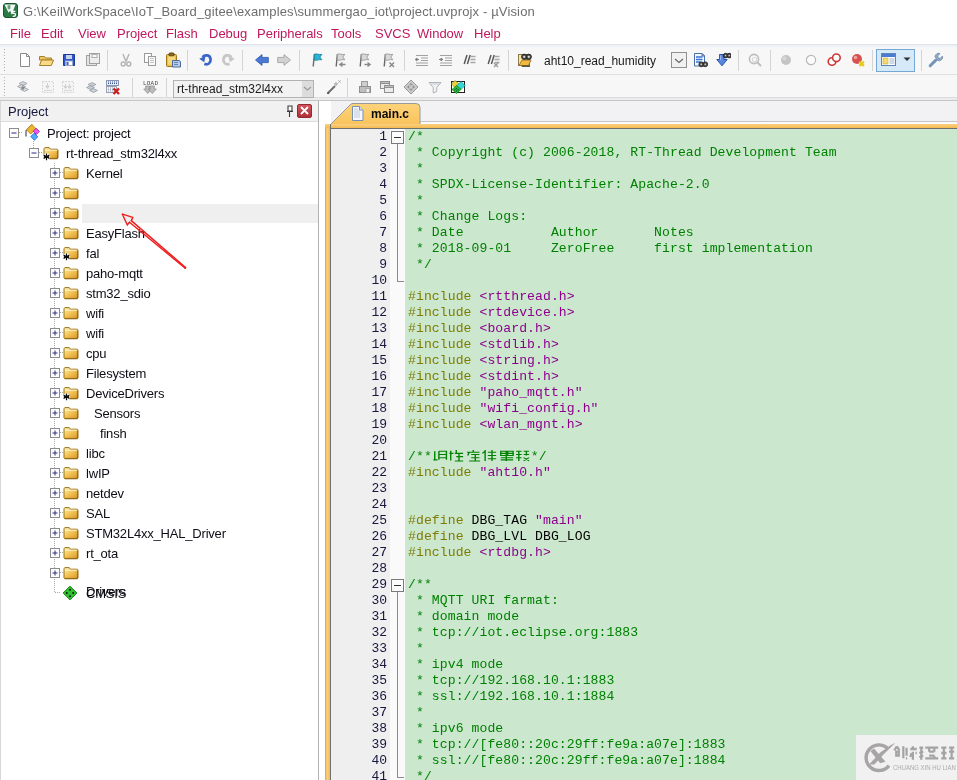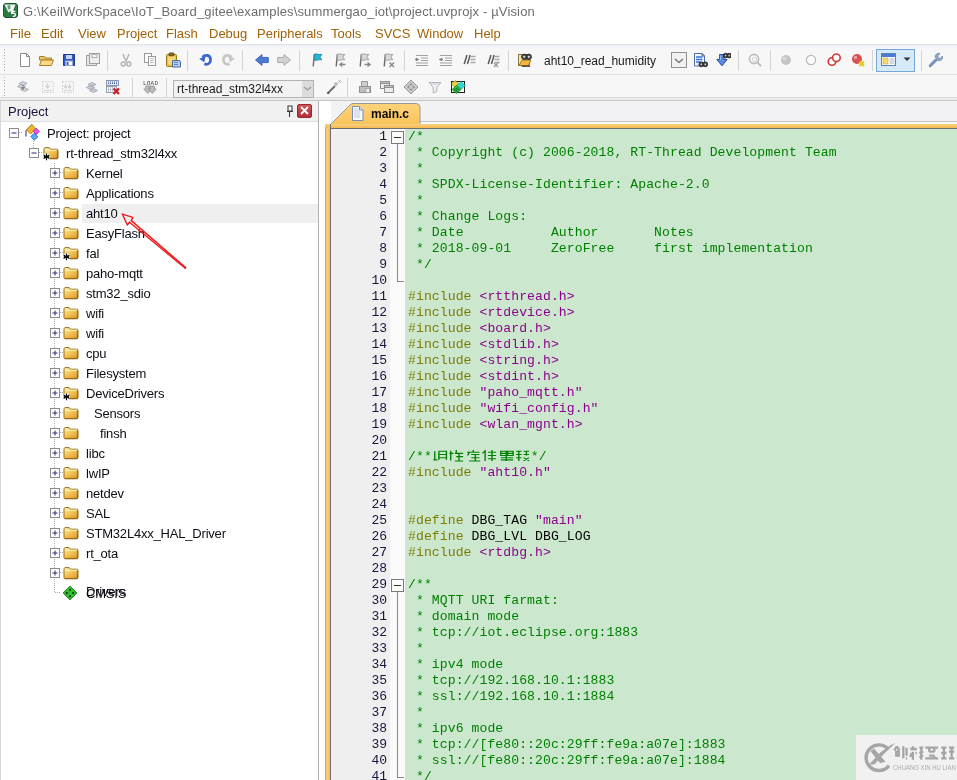--- a/index.html
+++ b/index.html
@@ -1,20 +1,20 @@
 <!DOCTYPE html>
 <html><head><meta charset="utf-8"><style>
 *{margin:0;padding:0;box-sizing:border-box}
 body{width:957px;height:780px;overflow:hidden}
 #app{position:relative;width:957px;height:780px;background:#fff;font-family:"Liberation Sans",sans-serif;}
 .abs{position:absolute}
 .sep1{position:absolute;top:50px;width:1px;height:21px;background:#d4d4d4}
 .sep2{position:absolute;top:78px;width:1px;height:19px;background:#d4d4d4}
 .grip{position:absolute;width:3px;background-image:repeating-linear-gradient(#b0b0b0 0 1px,transparent 1px 3px);background-size:1px 100%;background-repeat:repeat-y;background-position:1px 0}
-.mi{position:absolute;top:26px;font-size:13px;color:#a16207}
+.mi{position:absolute;top:26px;font-size:13px;color:#be185d}
 .trow{position:absolute;left:0;width:319px;height:20px;font-size:13px;color:#0d0d16;letter-spacing:-0.2px}
 .tlab{position:absolute;top:3px;white-space:nowrap}
 .num{font-family:"Liberation Mono",monospace;font-size:13px;line-height:16px;color:#16163e;text-align:right;padding-right:2px}
 pre.code{font-family:"Liberation Mono",monospace;font-size:13.1px;line-height:16px;color:#000;letter-spacing:0.08px}
 .g{color:#008000}.o{color:#7f7c00}.p{color:#8d008d}
 </style></head><body>
 <div id="app">
 <svg class="abs" style="left:3px;top:3px" width="15" height="15" viewBox="0 0 15 15">
       <rect x="0.5" y="0.5" width="14" height="14" rx="2.5" fill="#2c7a44" stroke="#1c5530"></rect>
       <path d="M1.5 1.5h11L8.6 11.8 7.2 7.4 5.6 9.8z" fill="#fff" opacity=".95"></path>
@@ -359,43 +359,37 @@
         <linearGradient id="fg63_185" x1="0" y1="0" x2="0.8" y2="1">
           <stop offset="0" stop-color="#fdf0bb"></stop>
           <stop offset="0.55" stop-color="#f2c254"></stop>
           <stop offset="1" stop-color="#dd9b2e"></stop>
         </linearGradient>
       </defs>
       <path d="M1 3.8 1.8 2.6h4.4l1.2 1.6h6.8l.8.8v8l-.8.8H1.8L1 13z" fill="url(#fg63_185)" stroke="#9c7215" stroke-width="1"></path>
       <path d="M2 5.2h12.4" stroke="#fff6d8" stroke-width="1" opacity=".9"></path>
       <path d="M14.4 5.2v8.2H2" fill="none" stroke="#6a4a08" stroke-width=".9" opacity=".55"></path>
     </svg>
-<div class="trow" style="top:183px">
-      <span class="tlab" style="left:86px">Applications</span>
-    </div>
 <svg class="abs" style="left:50px;top:208px" width="10" height="10" viewBox="0 0 10 10">
       <rect x="0.5" y="0.5" width="9" height="9" fill="#fdfdfd" stroke="#8c8c8c"></rect>
       <path d="M2.5 5h5M5 2.5v5" stroke="#2a2a7a"></path>
     </svg>
 <div class="abs" style="left:60px;top:212px;width:3px;height:1px;background-image:repeating-linear-gradient(90deg,#a8a8a8 0 1px,transparent 1px 2px)"></div>
 <svg class="abs" style="left:63px;top:205px" width="16" height="16" viewBox="0 0 16 16">
       <defs>
         <linearGradient id="fg63_205" x1="0" y1="0" x2="0.8" y2="1">
           <stop offset="0" stop-color="#fdf0bb"></stop>
           <stop offset="0.55" stop-color="#f2c254"></stop>
           <stop offset="1" stop-color="#dd9b2e"></stop>
         </linearGradient>
       </defs>
       <path d="M1 3.8 1.8 2.6h4.4l1.2 1.6h6.8l.8.8v8l-.8.8H1.8L1 13z" fill="url(#fg63_205)" stroke="#9c7215" stroke-width="1"></path>
       <path d="M2 5.2h12.4" stroke="#fff6d8" stroke-width="1" opacity=".9"></path>
       <path d="M14.4 5.2v8.2H2" fill="none" stroke="#6a4a08" stroke-width=".9" opacity=".55"></path>
     </svg>
-<div class="trow" style="top:203px">
-      <span class="tlab" style="left:86px">aht10</span>
-    </div>
 <svg class="abs" style="left:50px;top:228px" width="10" height="10" viewBox="0 0 10 10">
       <rect x="0.5" y="0.5" width="9" height="9" fill="#fdfdfd" stroke="#8c8c8c"></rect>
       <path d="M2.5 5h5M5 2.5v5" stroke="#2a2a7a"></path>
     </svg>
 <div class="abs" style="left:60px;top:232px;width:3px;height:1px;background-image:repeating-linear-gradient(90deg,#a8a8a8 0 1px,transparent 1px 2px)"></div>
 <svg class="abs" style="left:63px;top:225px" width="16" height="16" viewBox="0 0 16 16">
       <defs>
         <linearGradient id="fg63_225" x1="0" y1="0" x2="0.8" y2="1">
           <stop offset="0" stop-color="#fdf0bb"></stop>
           <stop offset="0.55" stop-color="#f2c254"></stop>

